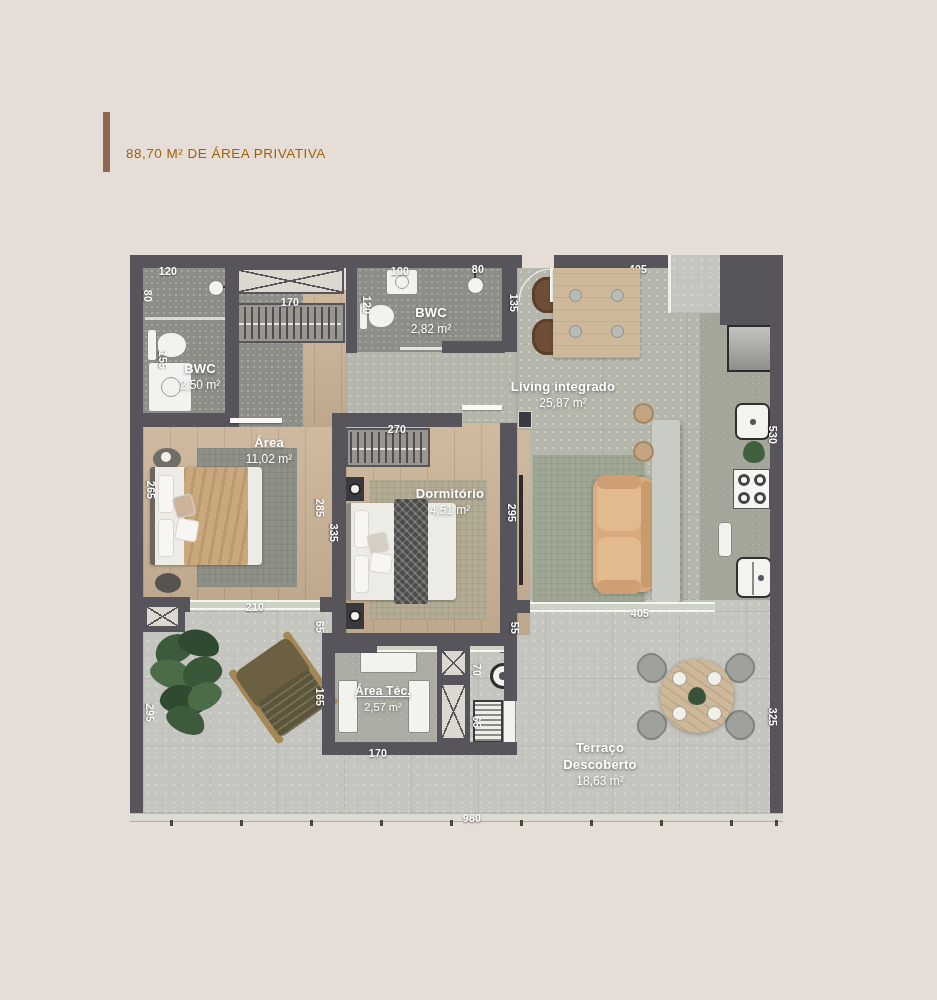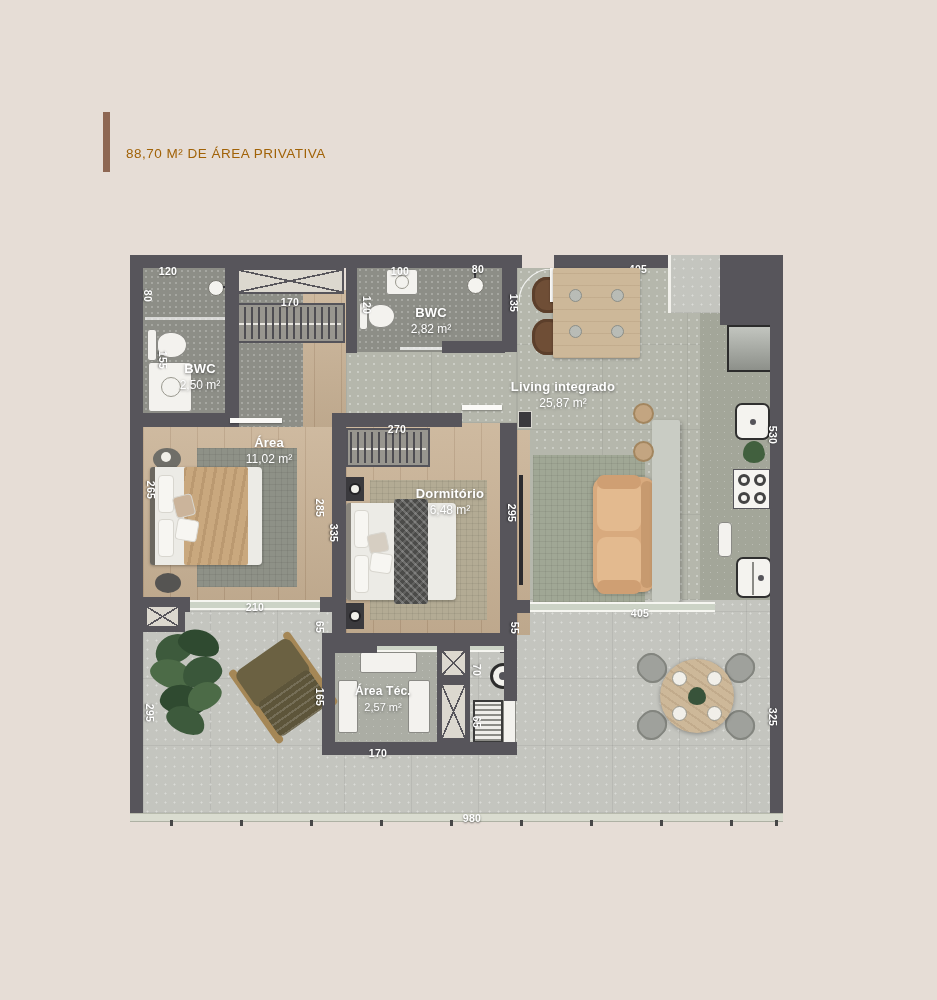--- a/index.html
+++ b/index.html
@@ -281,29 +281,33 @@
     <div class="room-label" style="left:301px;top:66px;">
       <div class="nm">BWC</div>
         <div class="ar">2,82 m²</div>
     </div>
     <div class="room-label" style="left:139px;top:196px;">
       <div class="nm">Área</div>
         <div class="ar">11,02 m²</div>
     </div>
     <div class="room-label" style="left:320px;top:247px;">
       <div class="nm">Dormitório</div>
-        <div class="ar">6,48 m²</div>
+        <div class="ar">4,51 m²</div>
     </div>
     <div class="room-label" style="left:433px;top:140px;white-space:nowrap;">
       <div class="nm">Living integrado</div>
         <div class="ar">25,87 m²</div>
     </div>
     <div class="room-label" style="left:253px;top:444px;">
-      <div class="nm" style="font-size:12px;">Área Téc.</div>
+      <div class="nm" style="font-size:12px;text-decoration:underline;">Área Téc.</div>
         <div class="ar" style="font-size:11px;">2,57 m²</div>
+    </div>
+    <div class="room-label" style="left:470px;top:510px;width:110px;">
+      <div class="nm">Terraço Descoberto</div>
+        <div class="ar">18,63 m²</div>
     </div>
 
     <div class="abs" style="left:0;top:0;width:100%;height:100%;pointer-events:none;">
         <div class="dim" style="left: 38px; top: 16px;">120</div>
         <div class="dim rot" style="left: 18px; top: 41px;">80</div>
         <div class="dim rot" style="left: 33px; top: 105px;">155</div>
         <div class="dim" style="left: 160px; top: 47px;">170</div>
         <div class="dim" style="left: 270px; top: 16px;">100</div>
         <div class="dim" style="left: 348px; top: 14px;">80</div>
         <div class="dim" style="left: 508px; top: 14px;">405</div>

